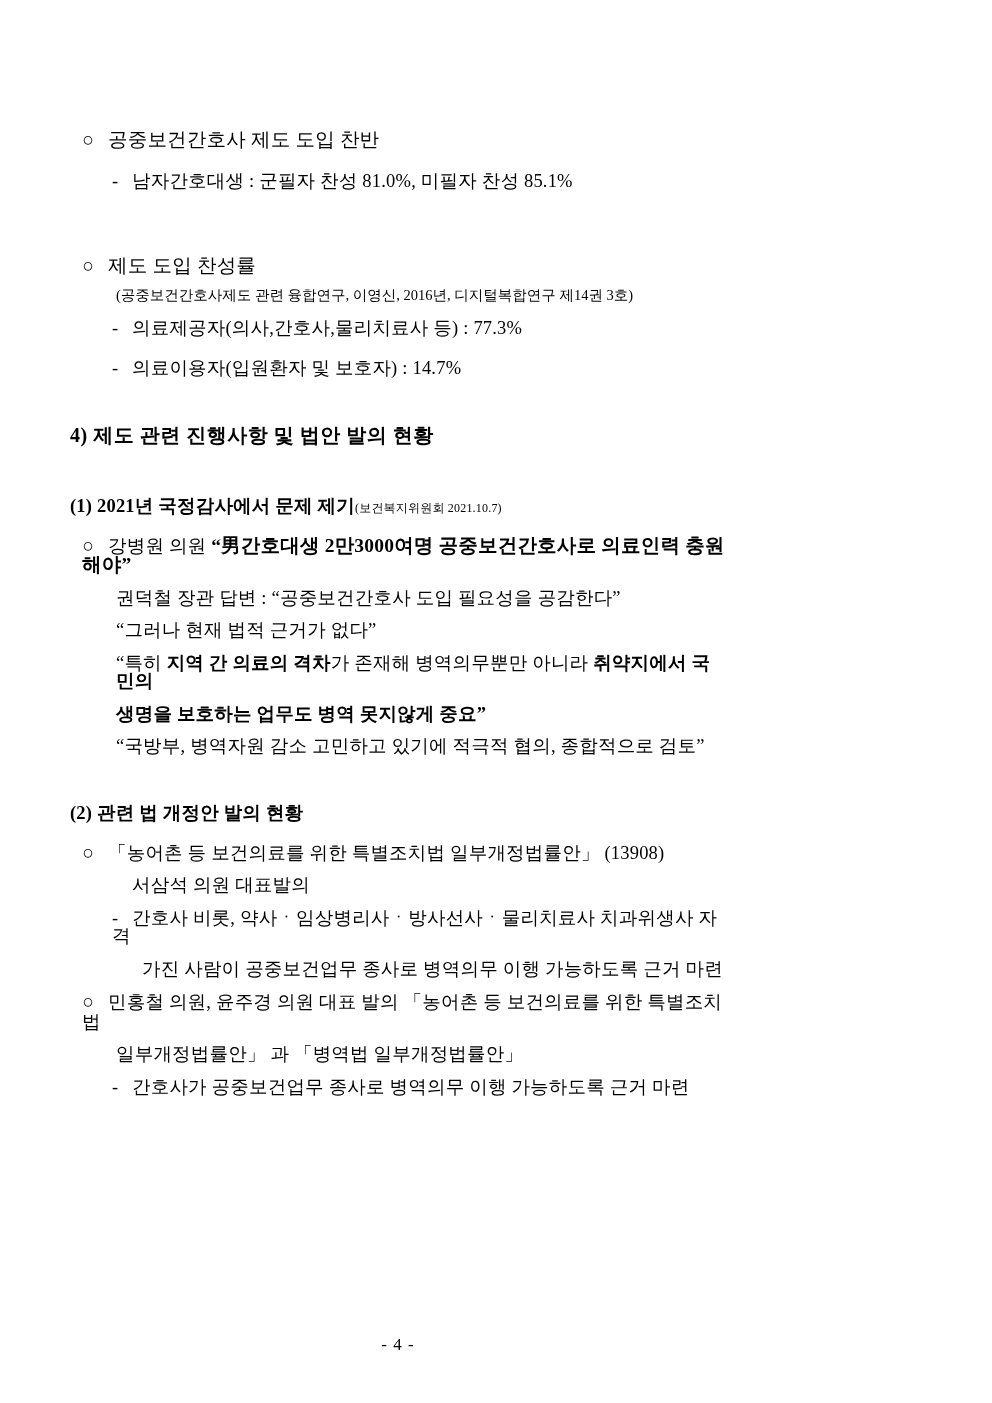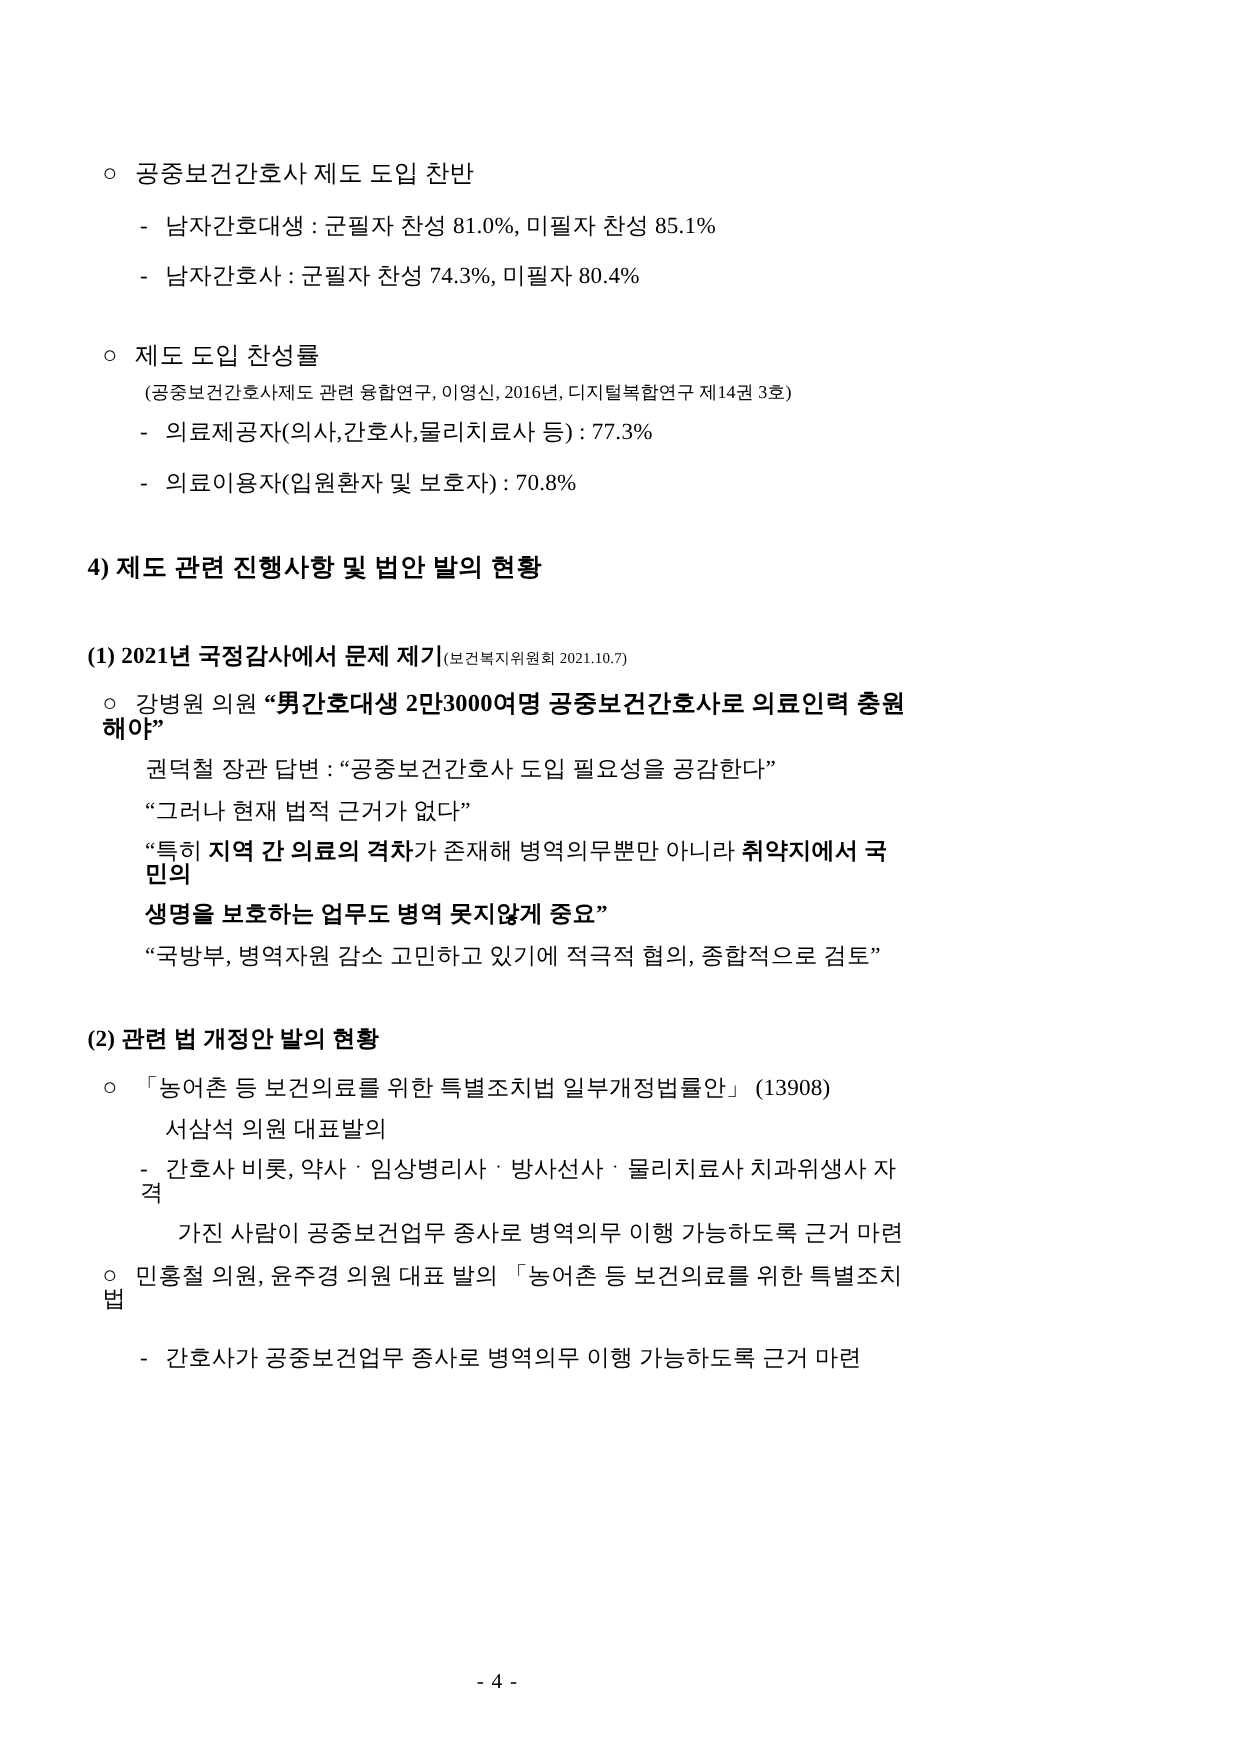--- a/index.html
+++ b/index.html
@@ -98,38 +98,35 @@
 <div class="page">
 
   <div class="blk lvl-circle">
     <span class="marker">○</span><span>공중보건간호사 제도 도입 찬반</span>
   </div>
   <div class="sp-22"></div>
   <div class="blk lvl-dash">
     <span class="marker">-</span><span>남자간호대생 : 군필자 찬성 81.0%, 미필자 찬성 85.1%</span>
   </div>
   <div class="sp-22"></div>
-  <div class="blk lvl-dash">
-    <span class="marker">-</span><span>남자간호사 : 군필자 찬성 74.3%, 미필자 80.4%</span>
-  </div>
 
   <div class="sp-44"></div>
 
   <div class="blk lvl-circle">
     <span class="marker">○</span><span>제도 도입 찬성률</span>
   </div>
   <div class="sp-10"></div>
   <div class="blk small-note">(공중보건간호사제도 관련 융합연구, 이영신, 2016년, 디지털복합연구 제14권 3호)</div>
   <div class="sp-14"></div>
   <div class="blk lvl-dash">
     <span class="marker">-</span><span>의료제공자(의사,간호사,물리치료사 등) : 77.3%</span>
   </div>
   <div class="sp-22"></div>
   <div class="blk lvl-dash">
-    <span class="marker">-</span><span>의료이용자(입원환자 및 보호자) : 70.8%</span>
+    <span class="marker">-</span><span>의료이용자(입원환자 및 보호자) : 14.7%</span>
   </div>
 
   <div class="sp-44"></div>
 
   <div class="blk heading4">4) 제도 관련 진행사항 및 법안 발의 현황</div>
 
   <div class="sp-44"></div>
 
   <div class="blk heading-sub">
     <span>(1) 2021년 국정감사에서 문제 제기</span><span class="light">(보건복지위원회 2021.10.7)</span>
@@ -170,19 +167,20 @@
   </div>
   <div class="sp-14"></div>
   <div class="blk cont ind-72">가진 사람이 공중보건업무 종사로 병역의무 이행 가능하도록 근거 마련</div>
 
   <div class="sp-14"></div>
 
   <div class="blk lvl-circle">
     <span class="marker">○</span><span class="cont">민홍철 의원, 윤주경 의원 대표 발의 「농어촌 등 보건의료를 위한 특별조치법</span>
   </div>
   <div class="sp-14"></div>
+  <div class="blk cont ind-46">일부개정법률안」 과 「병역법 일부개정법률안」</div>
   <div class="sp-14"></div>
   <div class="blk lvl-dash">
     <span class="marker">-</span><span>간호사가 공중보건업무 종사로 병역의무 이행 가능하도록 근거 마련</span>
   </div>
 
   <div class="footer">- 4 -</div>
 </div>
 
 </body></html>

